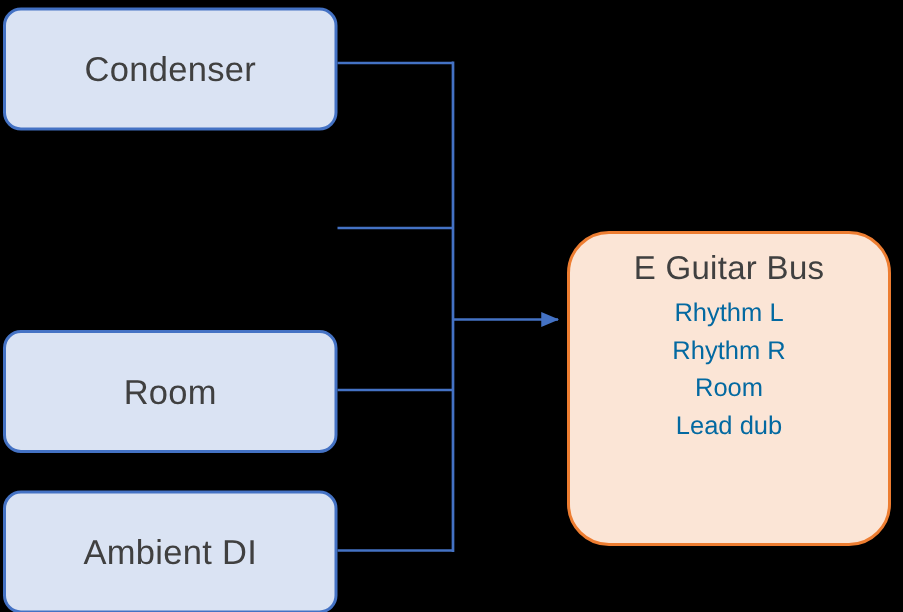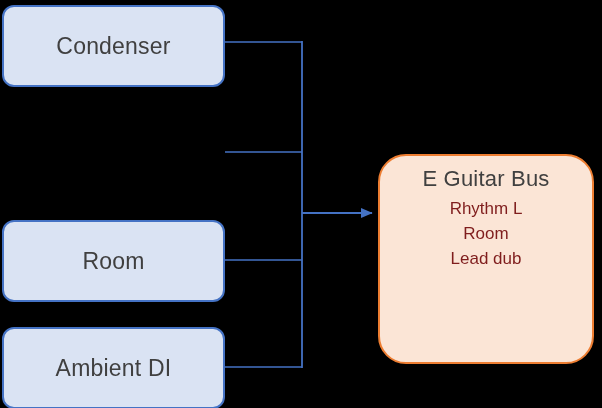--- a/index.html
+++ b/index.html
@@ -68,21 +68,21 @@
   }
   #bus-title {
     font-size: 22px;
     color: #404040;
     letter-spacing: 0.2px;
     white-space: nowrap;
     margin-bottom: 4px;
   }
   .bus-track {
     font-size: 17px;
-    color: #7f1d1d;
+    color: #0369a1;
     line-height: 25px;
     white-space: nowrap;
   }
 </style>
 </head>
 <body>
 
 <div id="canvas">
 
   <svg id="wires" viewBox="0 0 602 408" width="602" height="408" aria-hidden="true">
@@ -111,17 +111,18 @@
     <span class="src-label">Room</span>
   </div>
 
   <div class="src-box" id="box-activedi">
     <span class="src-label">Ambient DI</span>
   </div>
 
   <div id="bus-box">
     <span id="bus-title">E Guitar Bus</span>
     <span class="bus-track">Rhythm L</span>
+    <span class="bus-track">Rhythm R</span>
     <span class="bus-track">Room</span>
     <span class="bus-track">Lead dub</span>
   </div>
 
 </div>
 
 </body></html>

